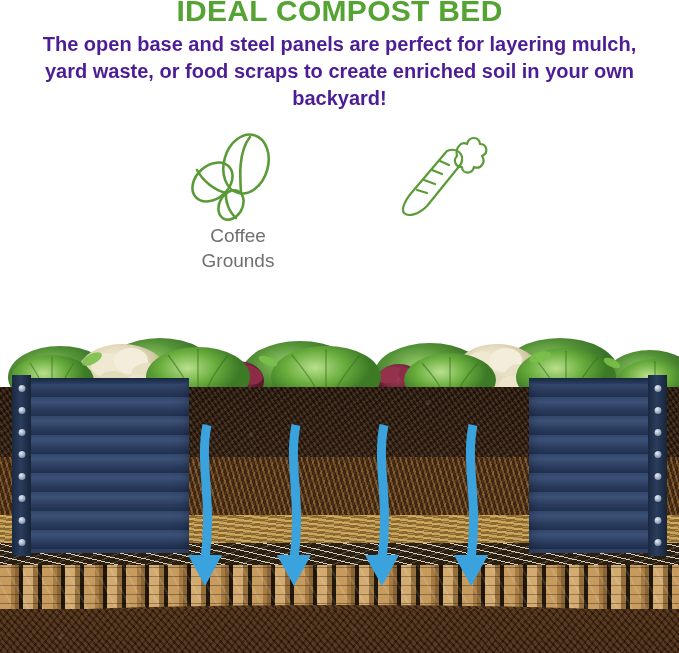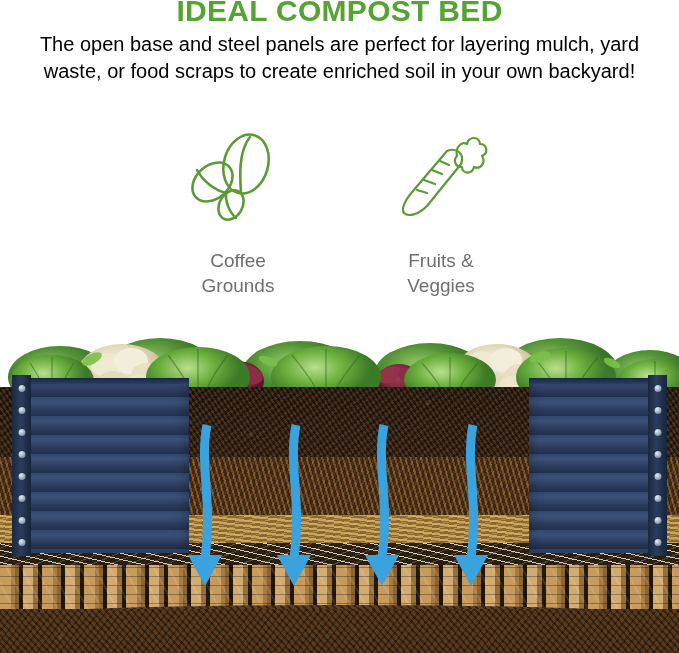--- a/index.html
+++ b/index.html
@@ -15,33 +15,33 @@
   .headline {
     position:absolute; top:-7px; left:0; width:679px;
     text-align:center;
     font-size:30px; font-weight:700; letter-spacing:.3px;
     color:#55a333;
     line-height:36px;
   }
   .subhead {
     position:absolute; top:31px; left:32px; width:615px;
     text-align:center;
-    font-size:20px; font-weight:400; line-height:27px;
-    color:#000000;
+    font-size:20px; font-weight:700; line-height:27px;
+    color:#4c1d95;
   }
 
   
   .features {
     position:absolute; top:128px; left:0; width:679px; height:165px;
     display:flex; justify-content:center; align-items:flex-start;
   }
   .feature { width:203px; display:flex; flex-direction:column; align-items:center; }
   .feature-icon { height:95px; display:flex; align-items:center; justify-content:center; }
   .feature-label {
-    margin-top:25px; text-align:center;
+    margin-top:0; text-align:center;
     font-size:19px; font-weight:300; line-height:25px; color:#6f6f6f;
     white-space:pre-line;
   }
 
   
   .photo { position:absolute; left:0; top:325px; width:679px; height:328px; overflow:hidden; background:#fff; }
 
   
   .plants { position:absolute; left:0; top:0; width:679px; height:80px; }
 
@@ -192,22 +192,20 @@
             <path d="M56 21 C66 17, 74 24, 70 34 L36 76 C27 85, 17 87, 13 83 C10 79, 14 70, 22 61 Z"></path>
             <path d="M26 60 L36 63"></path>
             <path d="M33 50 L44 54"></path>
             <path d="M41 40 L51 44"></path>
             <path d="M49 31 L58 35"></path>
             <path d="M66 26 C64 18, 70 11, 76 14 C78 6, 88 6, 89 14 C96 14, 98 23, 91 26
                      C95 32, 90 40, 83 37 C81 45, 71 44, 71 37 C64 37, 62 30, 66 26 Z"></path>
           </g>
         </svg>
       </div>
-      <div class="feature-label">Fruits &amp;
-Veggies</div>
     </div>
 
   </div>
 
   <div class="photo">
 
     <svg class="plants" viewBox="0 0 679 80" aria-hidden="true">
       <defs>
         <radialGradient id="gCab" cx="40%" cy="35%">
           <stop offset="0%" stop-color="#b9e08d"></stop>

